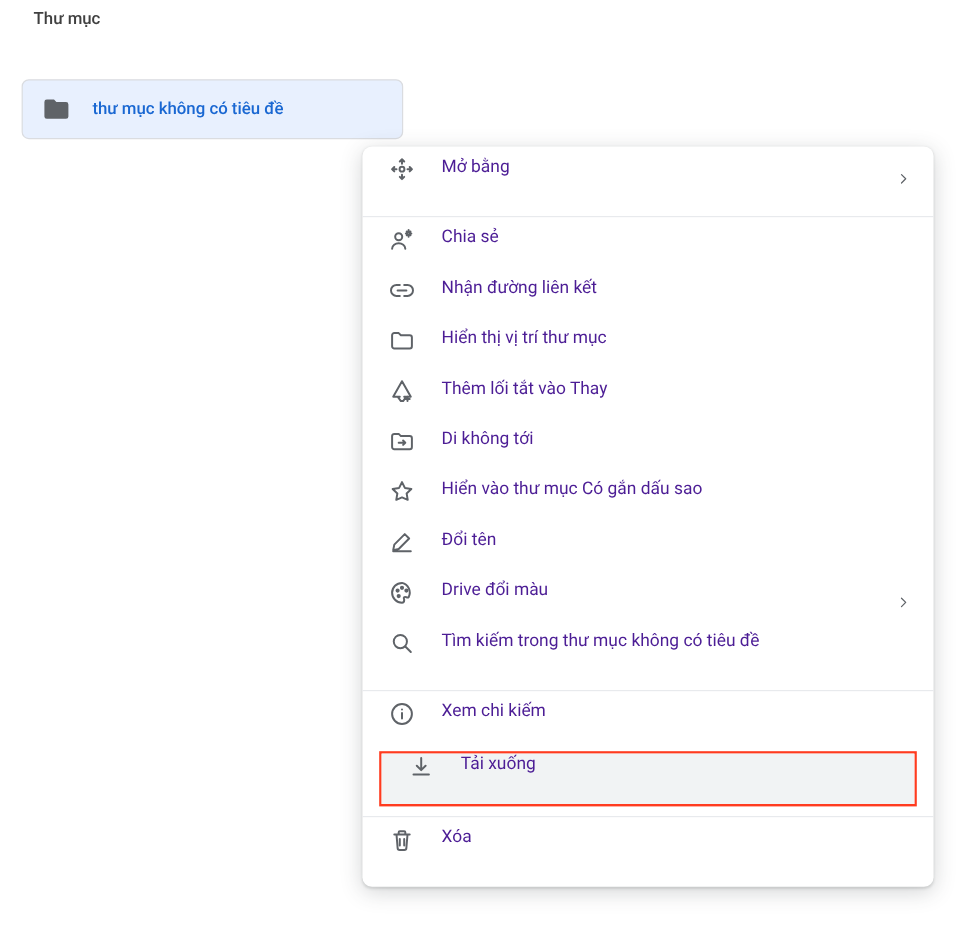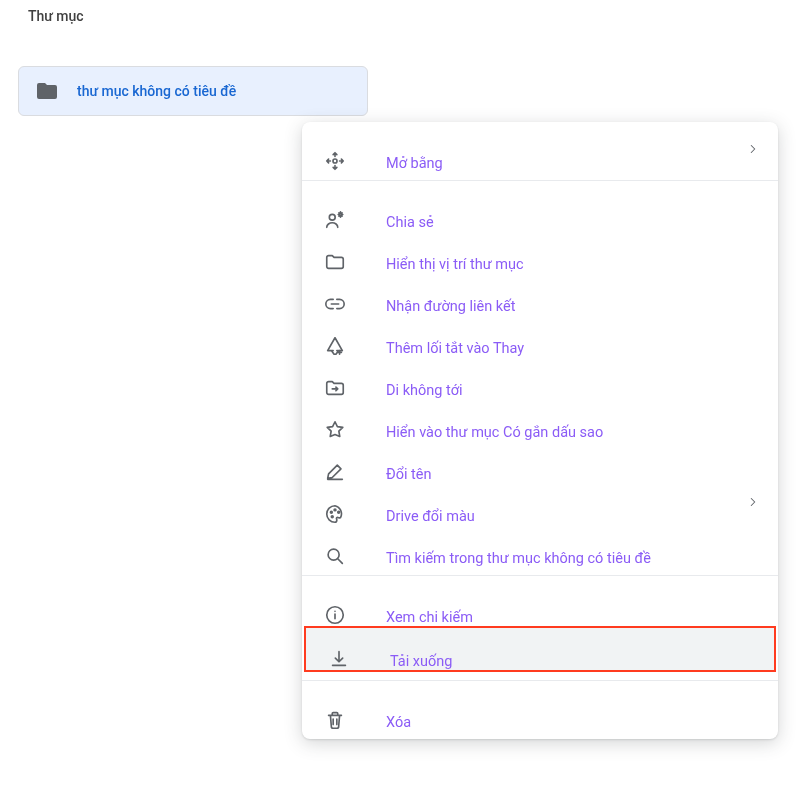--- a/index.html
+++ b/index.html
@@ -18,21 +18,21 @@
     top: 8px;
     left: 28px;
     font-size: 14px;
     color: #404040;
     font-weight: 500;
   }
   .folder-chip {
     position: absolute;
     top: 66px;
     left: 18px;
-    width: 350px;
+    width: 318px;
     height: 50px;
     border: 1px solid #dadce0;
     border-radius: 6px;
     background: #e8f0fe;
     display: flex;
     align-items: center;
     padding: 0 16px;
     gap: 18px;
     cursor: pointer;
   }
@@ -48,26 +48,26 @@
     top: 122px;
     left: 302px;
     width: 476px;
     background: #fff;
     border-radius: 8px;
     box-shadow: 0 1px 2px rgba(60,64,67,.15), 0 4px 18px rgba(60,64,67,.22);
     padding: 8px 0;
   }
   .menu-item {
     display: flex;
-    align-items: flex-end;
+    align-items: flex-start;
     height: 42px;
     padding: 0 22px 0 22px;
-    gap: 40px;
+    gap: 22px;
     font-size: 14.5px;
-    color: #8b5cf6;
+    color: #4c1d95;
     cursor: pointer;
     position: relative;
   }
   .menu-item .micon {
     width: 22px;
     height: 22px;
     display:flex;
     align-items:center;
     justify-content:center;
     flex-shrink:0;
@@ -80,21 +80,21 @@
     transform: translateY(-50%);
     color:#5f6368;
   }
   .menu-sep {
     height: 1px;
     background: #e8eaed;
     margin: 8px 0;
   }
   .highlight-wrap {
     border: 2px solid #ff3b1f;
-    margin: 0 2px;
+    margin: 0 14px;
   }
   .highlight-wrap .menu-item { background:#f1f3f4; }
   svg { fill:none; stroke:#5f6368; stroke-width:1.8; stroke-linecap:round; stroke-linejoin:round; }
   .fill-g { fill:#5f6368; stroke:none; }
 </style>
 </head>
 <body>
 
 <div class="page-title">Thư mục</div>
 
@@ -134,33 +134,33 @@
           <circle cx="18" cy="6" r="1.2"></circle>
           <path d="M18 3v1M18 8v1M15.5 6h1M19.5 6h1M16.3 4.3l.7.7M19 7l.7.7M19.7 4.3l-.7.7M17 7l-.7.7"></path>
         </svg>
     </span>
     <span>Chia sẻ</span>
   </div>
 
   <div class="menu-item">
     <span class="micon">
       <svg viewBox="0 0 24 24">
+          <path d="M10 7H7a5 5 0 0 0 0 10h3M14 7h3a5 5 0 0 1 0 10h-3M8 12h8"></path>
+        </svg>
+    </span>
+    <span>Nhận đường liên kết</span>
+  </div>
+
+  <div class="menu-item">
+    <span class="micon">
+      <svg viewBox="0 0 24 24">
           <path d="M3 7a2 2 0 0 1 2-2h4l2 2h8a2 2 0 0 1 2 2v8a2 2 0 0 1-2 2H5a2 2 0 0 1-2-2V7z"></path>
         </svg>
     </span>
     <span>Hiển thị vị trí thư mục</span>
-  </div>
-
-  <div class="menu-item">
-    <span class="micon">
-      <svg viewBox="0 0 24 24">
-          <path d="M10 7H7a5 5 0 0 0 0 10h3M14 7h3a5 5 0 0 1 0 10h-3M8 12h8"></path>
-        </svg>
-    </span>
-    <span>Nhận đường liên kết</span>
   </div>
 
   <div class="menu-item">
     <span class="micon">
       <svg viewBox="0 0 24 24">
           <path d="M12 3L4 17h6M12 3l8 14h-6M8 17l3 4h2l3-4"></path>
           <path d="M17 17v4M15 19h4"></path>
         </svg>
     </span>
     <span>Thêm lối tắt vào Thay</span>

